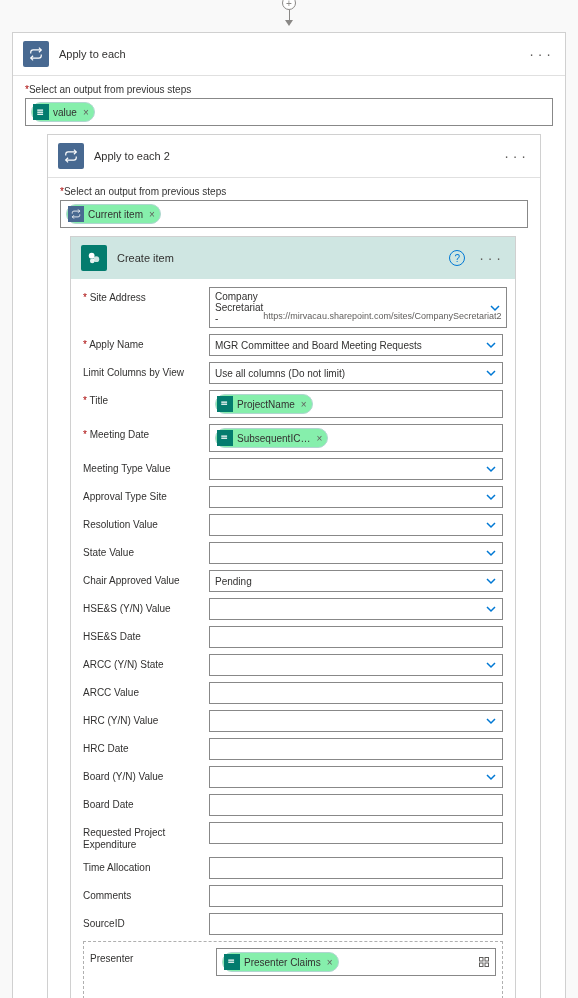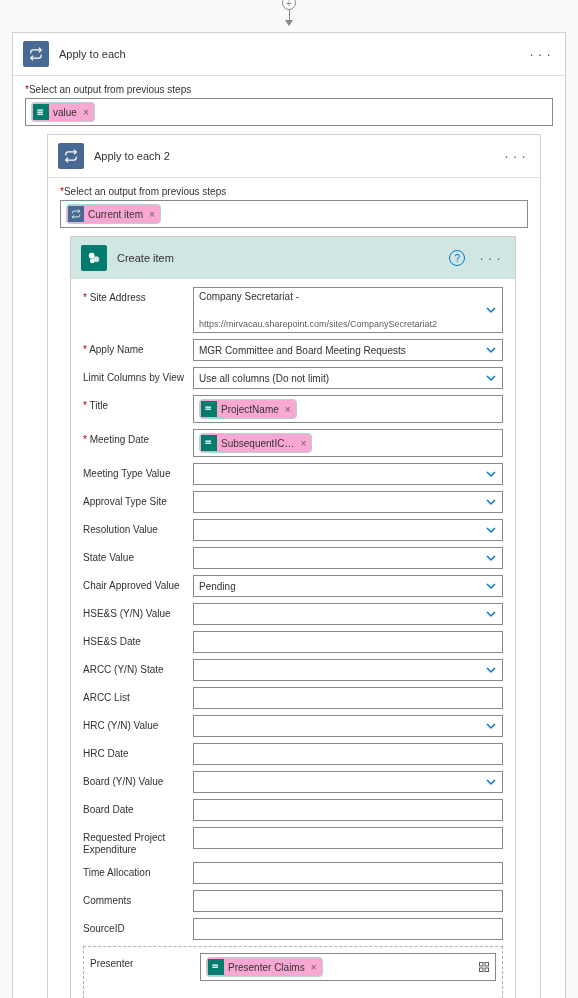--- a/index.html
+++ b/index.html
@@ -43,23 +43,23 @@
     .select-label { font-size: 10px; color: #333; margin-bottom: 3px; display: block; }
     .token-row {
       border: 1px solid #888;
       padding: 3px 5px;
       display: flex;
       align-items: center;
       min-height: 26px;
       gap: 4px;
     }
     .token {
-      background: #f9a8d4;
+      background: #86efac;
       border: 1px solid #b0d6d0;
-      border-radius: 4px;
+      border-radius: 10px;
       display: inline-flex;
       align-items: center;
       padding: 1px 5px 1px 1px;
       font-size: 10px;
       color: #323130;
       gap: 4px;
     }
     .token-icon {
       background: #037c6e;
       color: #fff;
@@ -73,21 +73,21 @@
     .token-x { color: #605e5c; margin-left: 2px; cursor: pointer; }
     .nested {
       margin: 8px 12px 12px 22px;
       border: 1px solid #d0d0d0;
       background: #fff;
     }
     .form-row {
       display: flex;
       align-items: flex-start;
       margin-bottom: 6px;
-      gap: 6px;
+      gap: 22px;
     }
     .form-label {
       width: 104px;
       flex-shrink: 0;
       font-size: 10px;
       color: #323130;
       padding-top: 5px;
       line-height: 1.2;
     }
     .form-field {
@@ -102,21 +102,21 @@
       background: #fff;
     }
     .form-field .chevron {
       position: absolute;
       right: 6px;
       top: 50%;
       transform: translateY(-50%);
       color: #0078d4;
       pointer-events: none;
     }
-    .form-field.multi-line { flex-direction: column; align-items: flex-start; }
+    .form-field.multi-line { flex-direction: row; align-items: center; }
     .form-field-text { flex: 1; color: #323130; }
     .site-sub { font-size: 9px; color: #605e5c; margin-top: 17px; }
     .presenter-wrap {
       border: 1px dashed #b0b0b0;
       padding: 6px;
       margin-top: 6px;
     }
     .presenter-wrap .form-field { position: relative; }
     .picker-icon {
       position: absolute;
@@ -397,21 +397,21 @@
                 <div class="form-field">
                   <span class="chevron">
                     <svg width="10" height="10" viewBox="0 0 10 10">
                       <path d="M1 3 L5 7 L9 3" stroke="#0078d4" stroke-width="1.5" fill="none"></path>
                     </svg>
                   </span>
                 </div>
               </div>
 
             <div class="form-row">
-                <div class="form-label">ARCC List</div>
+                <div class="form-label">ARCC Value</div>
                 <div class="form-field"></div>
               </div>
 
             <div class="form-row">
                 <div class="form-label">HRC (Y/N) Value</div>
                 <div class="form-field">
                   <span class="chevron">
                     <svg width="10" height="10" viewBox="0 0 10 10">
                       <path d="M1 3 L5 7 L9 3" stroke="#0078d4" stroke-width="1.5" fill="none"></path>
                     </svg>

